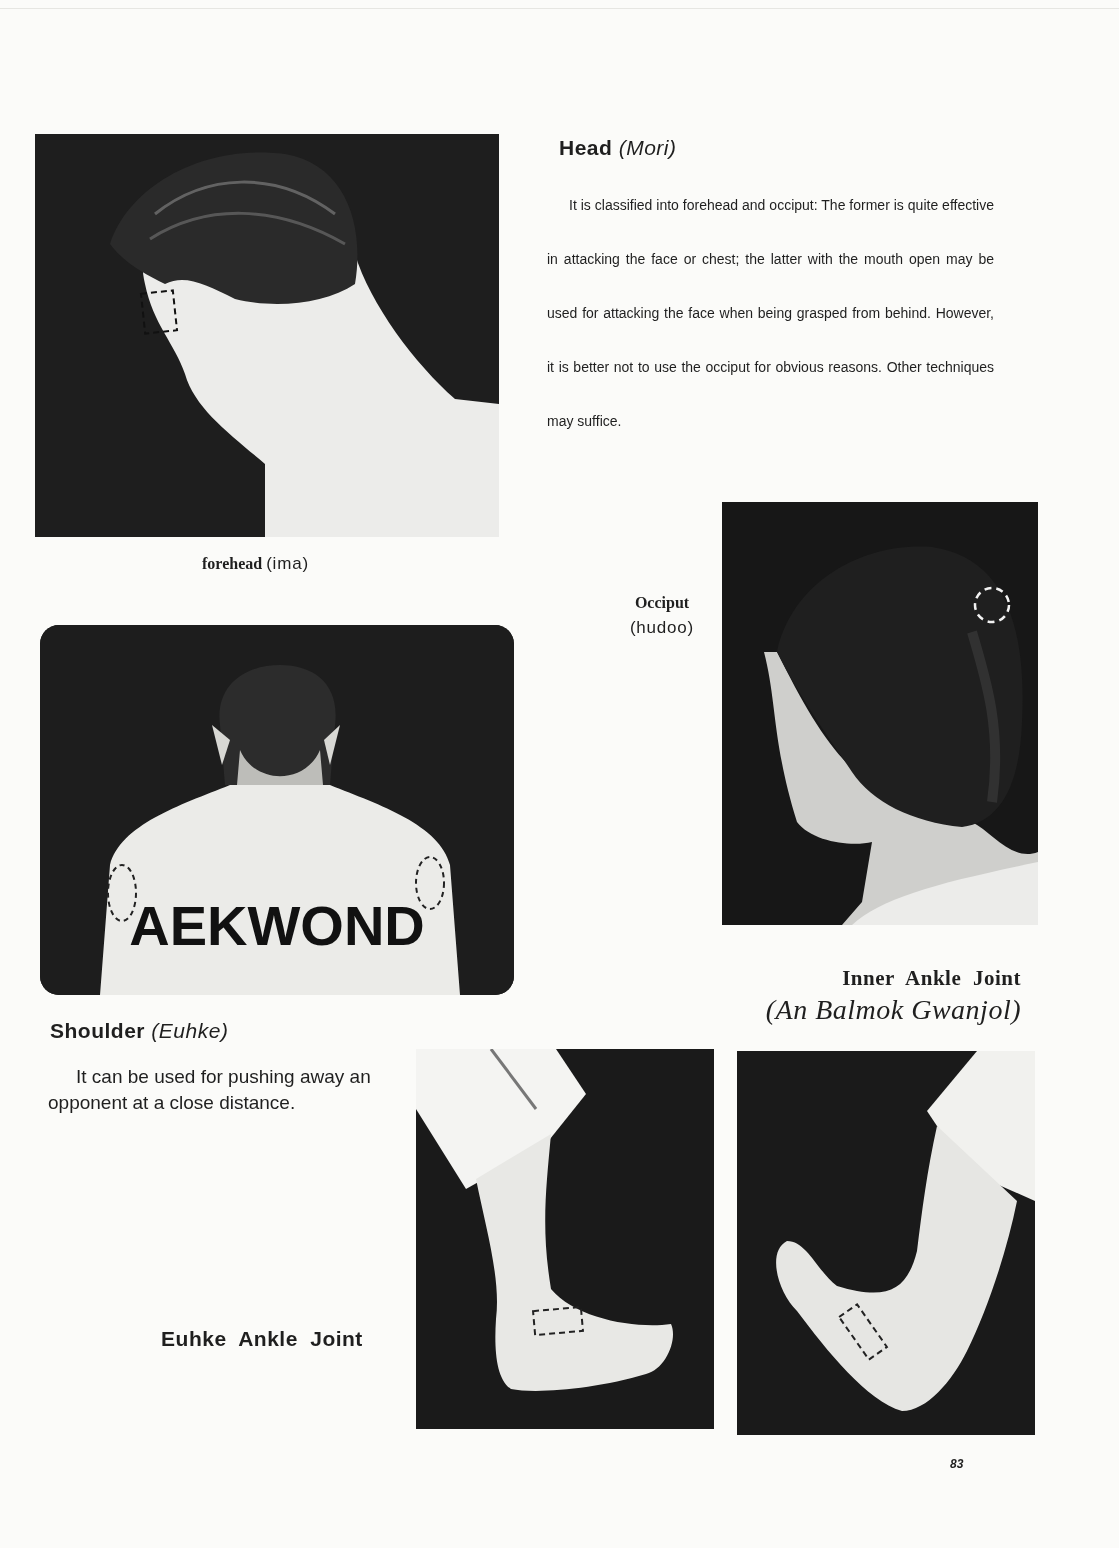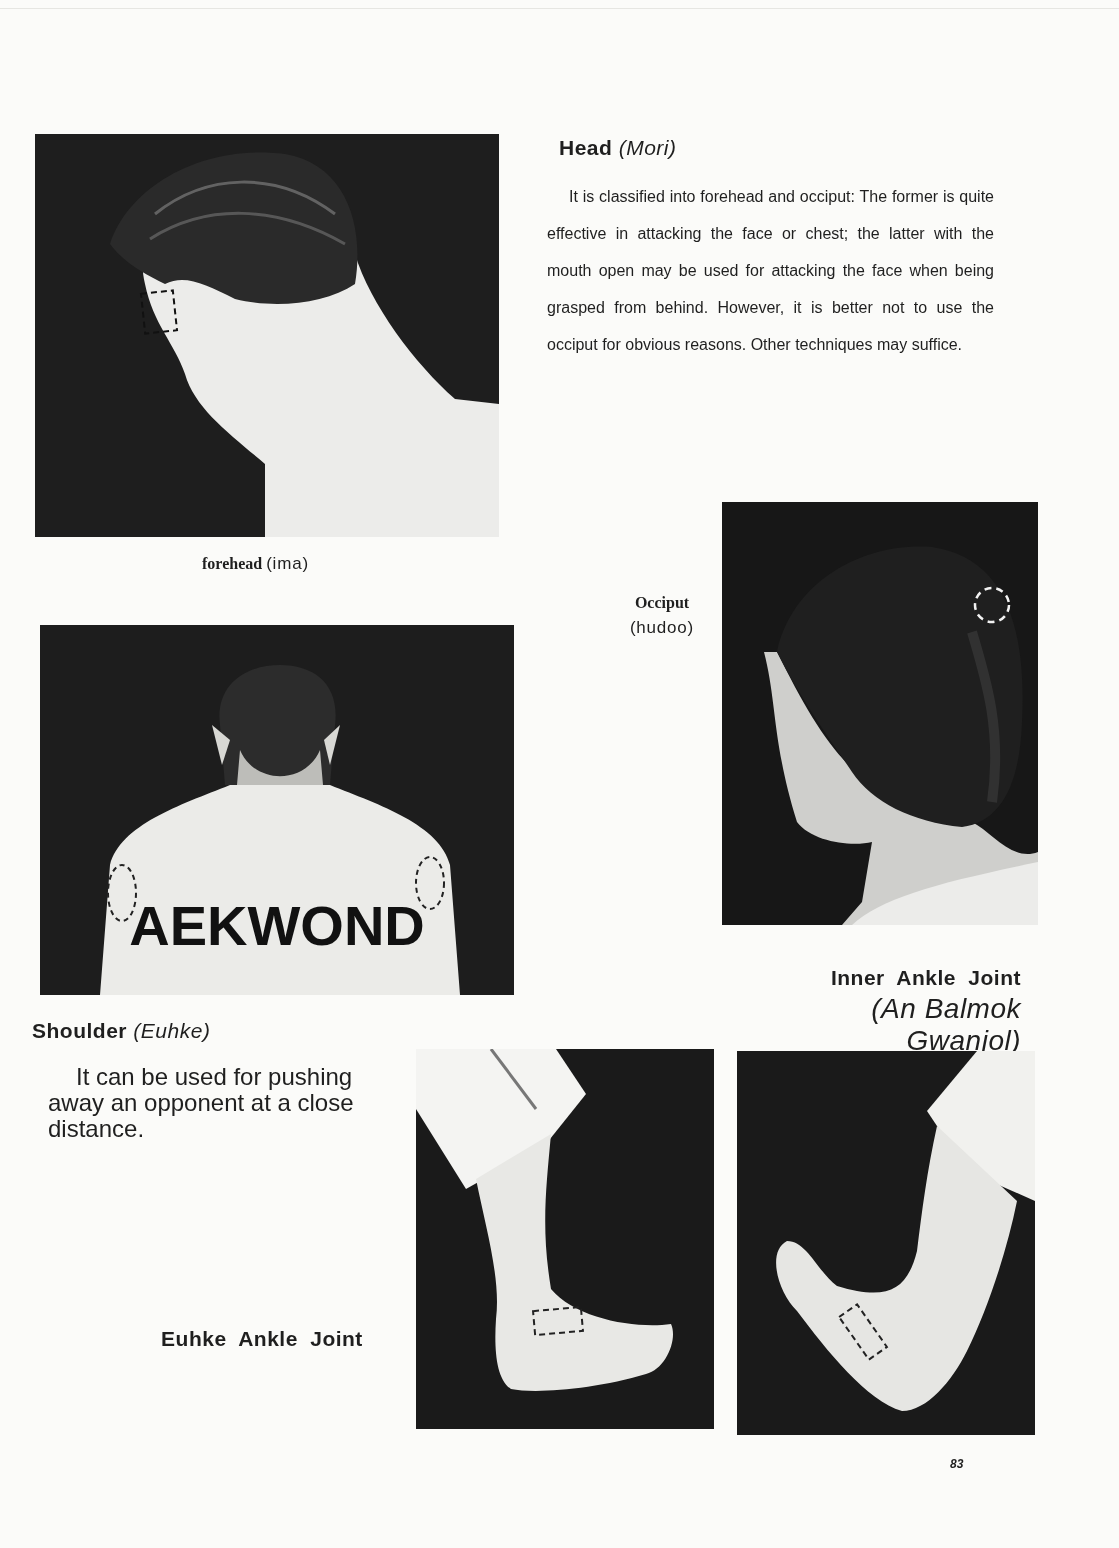--- a/index.html
+++ b/index.html
@@ -7,21 +7,21 @@
     width: 1119px; height: 1548px; position: relative; overflow: hidden;
     background: #fbfbf9;
     font-family: "Liberation Sans", "DejaVu Sans", sans-serif;
     color: #1f1f1f;
   }
   .abs { position: absolute; }
   .photo { position: absolute; background: #1b1b1b; overflow: hidden; }
   .photo svg { position: absolute; left: 0; top: 0; width: 100%; height: 100%; }
   .heading { font-weight: bold; font-size: 21px; letter-spacing: 0.5px; }
   .heading .alt { font-weight: normal; font-style: italic; }
-  .body-text { font-size: 16px; line-height: 37px; text-align: justify; }
+  .body-text { font-size: 14px; line-height: 54px; text-align: justify; }
   .body-text p { margin: 0; text-indent: 22px; }
   .caption-serif { font-family: "Liberation Serif", "DejaVu Serif", serif; font-weight: bold; font-size: 16px; }
   .caption-sans { font-size: 17px; letter-spacing: 0.8px; }
   .caption-title { font-weight: bold; font-size: 21px; word-spacing: 6px; letter-spacing: 0.5px; }
   .caption-sub { font-style: italic; font-size: 28px; letter-spacing: 0.5px; }
   .page-num { font-weight: bold; font-size: 12px; font-style: italic; }
   .topline { position: absolute; left: 0; right: 0; top: 8px; height: 1px; background: #e6e6e2; }
 </style>
 </head>
 <body>
@@ -44,59 +44,59 @@
 </div>
 
 <div class="abs heading" style="left:549px; top:136px;margin-left:10px;">
   <span>Head</span>
   <span class="alt">(Mori)</span>
 </div>
 <div class="abs body-text" style="left:547px; top:178px; width:447px;">
   <p>It is classified into forehead and occiput: The former is quite effective in attacking the face or chest; the latter with the mouth open may be used for attacking the face when being grasped from behind. However, it is better not to use the occiput for obvious reasons. Other techniques may suffice.</p>
 </div>
 
-<div class="photo" style="left:40px; top:625px; width:474px; height:370px;">
+<div class="photo" style="left:40px; top:625px; width:474px; height:370px;border-radius:19px;">
   <svg viewBox="0 0 474 370" preserveAspectRatio="none">
     <rect width="474" height="370" fill="#1d1d1d"></rect>
     <path d="M60 370 L70 240 C80 200 140 180 190 160 L200 150 L280 150 L290 160 C340 180 400 200 410 240 L420 370 Z" fill="#ebebe8"></path>
     <path d="M185 160 L180 100 C175 60 205 40 240 40 C275 40 300 60 295 100 L290 160 Z" fill="#2c2c2c"></path>
     <path d="M172 100 L182 140 L190 115 Z" fill="#d8d8d4"></path>
     <path d="M300 100 L290 140 L284 115 Z" fill="#d8d8d4"></path>
     <path d="M200 125 C215 160 265 160 280 125 L283 160 L197 160 Z" fill="#bdbdb9"></path>
     <text x="237" y="320" text-anchor="middle" font-family="Liberation Sans, sans-serif" font-weight="bold" font-size="56" fill="#111">AEKWOND</text>
     <ellipse cx="82" cy="268" rx="14" ry="28" fill="none" stroke="#222" stroke-width="2" stroke-dasharray="5 4"></ellipse>
     <ellipse cx="390" cy="258" rx="14" ry="26" fill="none" stroke="#222" stroke-width="2" stroke-dasharray="5 4"></ellipse>
   </svg>
 </div>
 
-<div class="abs heading" style="left:32px; top:1019px;">
+<div class="abs heading" style="left:50px; top:1019px;">
   <span>Shoulder</span>
   <span class="alt">(Euhke)</span>
 </div>
-<div class="abs" style="left:48px; top:1064px; width:338px; font-size:24px; line-height:26px;">
+<div class="abs" style="left:48px; top:1064px; width:338px; font-size:19px; line-height:26px;">
   <p style="margin:0; text-indent:28px;">It can be used for pushing away an opponent at a close distance.</p>
 </div>
 
 <div class="abs" style="left:612px; top:594px; width:100px; text-align:center;">
   <div class="caption-serif">Occiput</div>
   <div class="caption-sans" style="margin-top:6px;">(hudoo)</div>
 </div>
 
 <div class="photo" style="left:722px; top:502px; width:316px; height:423px;">
   <svg viewBox="0 0 316 423" preserveAspectRatio="none">
     <rect width="316" height="423" fill="#171717"></rect>
     <path d="M42 150 C55 200 50 240 75 320 C90 340 130 345 150 340 L140 400 L120 423 L316 423 L316 350 C290 360 270 330 250 320 C230 310 180 300 160 285 C120 270 90 220 55 150 Z" fill="#cfcfcc"></path>
     <path d="M130 423 C160 395 220 380 316 360 L316 423 Z" fill="#ececea"></path>
     <path d="M55 150 C70 80 140 40 210 45 C280 55 305 120 300 220 C298 280 280 320 240 325 C190 320 150 300 130 270 C110 240 80 200 55 150 Z" fill="#1f1f1f"></path>
     <path d="M250 130 C265 180 280 230 270 300" stroke="#3d3d3d" stroke-width="10" fill="none" opacity="0.6"></path>
     <circle cx="270" cy="103" r="17" fill="none" stroke="#f2f2f2" stroke-width="2.5" stroke-dasharray="7 5"></circle>
   </svg>
 </div>
 
-<div class="abs" style="left:755px; top:966px; width:266px; text-align:right;">
+<div class="abs" style="left:755px; top:966px; width:266px; text-align:right;font-family:Liberation Serif, serif;">
   <div class="caption-title">Inner Ankle Joint</div>
   <div class="caption-sub" style="margin-top:3px;">(An Balmok Gwanjol)</div>
 </div>
 
 <div class="photo" style="left:416px; top:1049px; width:298px; height:380px;">
   <svg viewBox="0 0 298 380" preserveAspectRatio="none">
     <rect width="298" height="380" fill="#1a1a1a"></rect>
     <path d="M0 0 L140 0 L170 45 L130 95 L50 140 L0 60 Z" fill="#f4f4f2"></path>
     <path d="M60 130 L135 85 C130 140 125 180 135 240 C160 270 220 280 255 275 C262 290 250 320 230 325 C180 340 120 345 95 340 C80 330 78 300 80 270 C85 230 70 180 60 130 Z" fill="#e8e8e5"></path>
     <line x1="75" y1="0" x2="120" y2="60" stroke="#777" stroke-width="3"></line>

